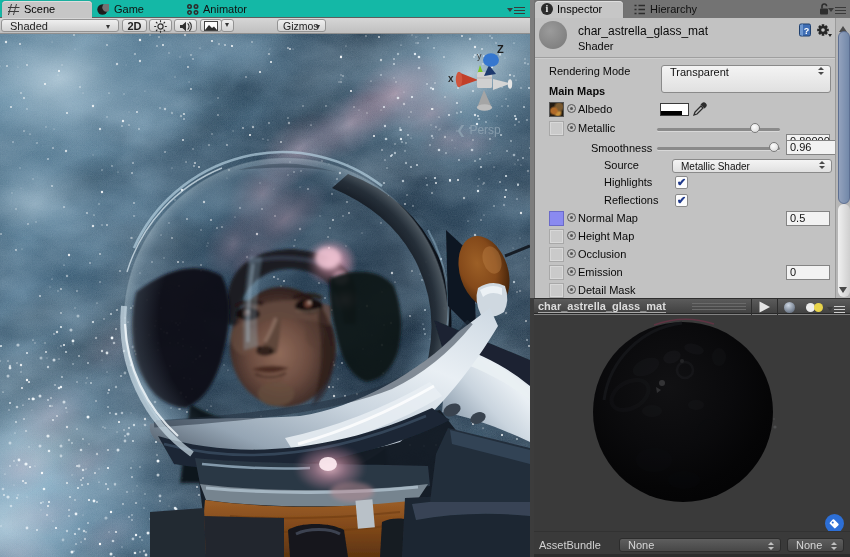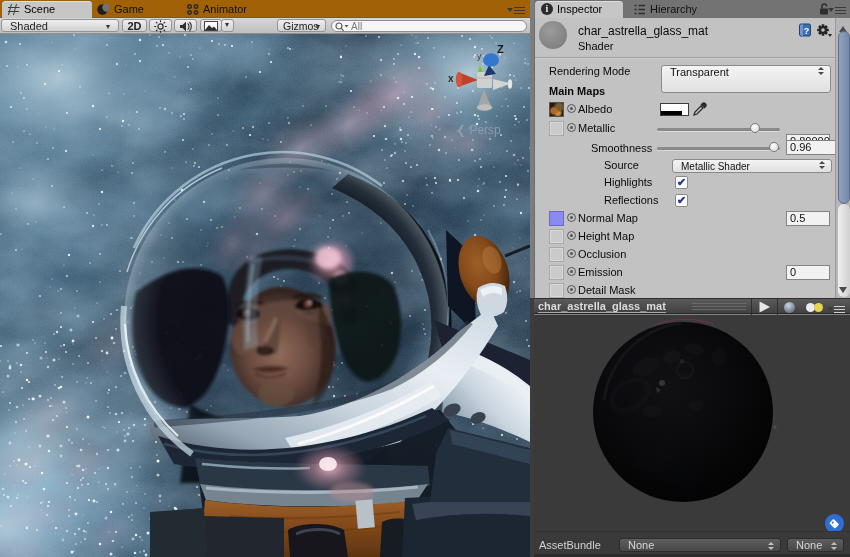--- a/index.html
+++ b/index.html
@@ -2,21 +2,21 @@
 <html><head>
 <meta charset="utf-8">
 <style>
 * { margin:0; padding:0; box-sizing:border-box; }
 html,body { width:850px; height:557px; overflow:hidden; background:#828282;
   font-family:"Liberation Sans", sans-serif; }
 #root { position:relative; width:850px; height:557px; }
 .abs { position:absolute; }
 
 
-#lstrip { left:0; top:0; width:530px; height:18px; background:#a16207; border-bottom:1px solid #5e5e5e;}
+#lstrip { left:0; top:0; width:530px; height:18px; background:#14b8a6; border-bottom:1px solid #5e5e5e;}
 #rstrip { left:534px; top:0; width:316px; height:18px; background:#737373; }
 .tab { position:absolute; top:1px; height:17px; background:#c6c6c6; border-radius:4px 4px 0 0;
   font-size:11px; color:#000; line-height:17px; padding-left:22px;
   box-shadow: inset 0 1px 0 #dedede, 0 0 1px #5a5a5a; }
 .tabghost { position:absolute; top:1px; height:17px; font-size:11px; color:#111; line-height:17px; padding-left:18px; }
 .menu3 { position:absolute; width:16px; height:10px; }
 .menu3 i { display:block; height:1px; background:#3a3a3a; margin:2px 0 0 4px; width:11px;}
 .menu3:before { content:""; position:absolute; left:-3px; top:3px; border:3px solid transparent; border-top:4px solid #3a3a3a; }
 
 
@@ -139,28 +139,20 @@
     <div class="tbtn" style="left:200px; width:22px;">
       <svg width="14" height="10" viewBox="0 0 14 10" style="margin-top:1px">
         <rect x="0.5" y="0.5" width="13" height="9" fill="#fdfdfd" stroke="#444"></rect>
         <path d="M1 9 L5 4 L8 7 L10 5.5 L13 9 Z" fill="#2f2f2f"></path>
       </svg>
     </div>
     <div class="tbtn" style="left:221px; width:13px;">
         <span style="position:absolute; left:3px; top:0px; font-size:8px; color:#333;">▾</span>
       </div>
     <div class="tbtn" style="left:277px; width:49px; text-align:left; padding-left:5px; font-size:10.5px; line-height:13px;">Gizmos<span style="position:absolute; right:5px; top:0px; font-size:8px; color:#333;">▾</span></div>
-    <div class="abs" style="left:331px; top:2px; width:196px; height:12px; background:#f6f6f6; border:1px solid #8e8e8e; border-radius:7px;">
-      <svg width="14" height="10" viewBox="0 0 14 10" style="position:absolute;left:3px;top:1px">
-        <circle cx="4" cy="4" r="3" fill="none" stroke="#555" stroke-width="1.2"></circle>
-        <path d="M6.3 6.3 L8.6 8.8" stroke="#555" stroke-width="1.2"></path>
-        <path d="M9.5 3 l4 0 l-2 2.6 z" fill="#555"></path>
-      </svg>
-      <span style="position:absolute; left:19px; top:0px; font-size:10px; color:#7a7a7a;">All</span>
-    </div>
   </div>
 
   <div class="abs" id="viewport"><svg width="530" height="523" viewBox="0 0 530 523">
 <defs>
 <radialGradient id="neb" cx="50%" cy="50%" r="50%">
   <stop offset="0%" stop-color="#7ca6c2" stop-opacity="0.7"></stop>
   <stop offset="55%" stop-color="#4e7894" stop-opacity="0.35"></stop>
   <stop offset="100%" stop-color="#4e7894" stop-opacity="0"></stop>
 </radialGradient>
 <radialGradient id="nebBright" cx="50%" cy="50%" r="50%">

